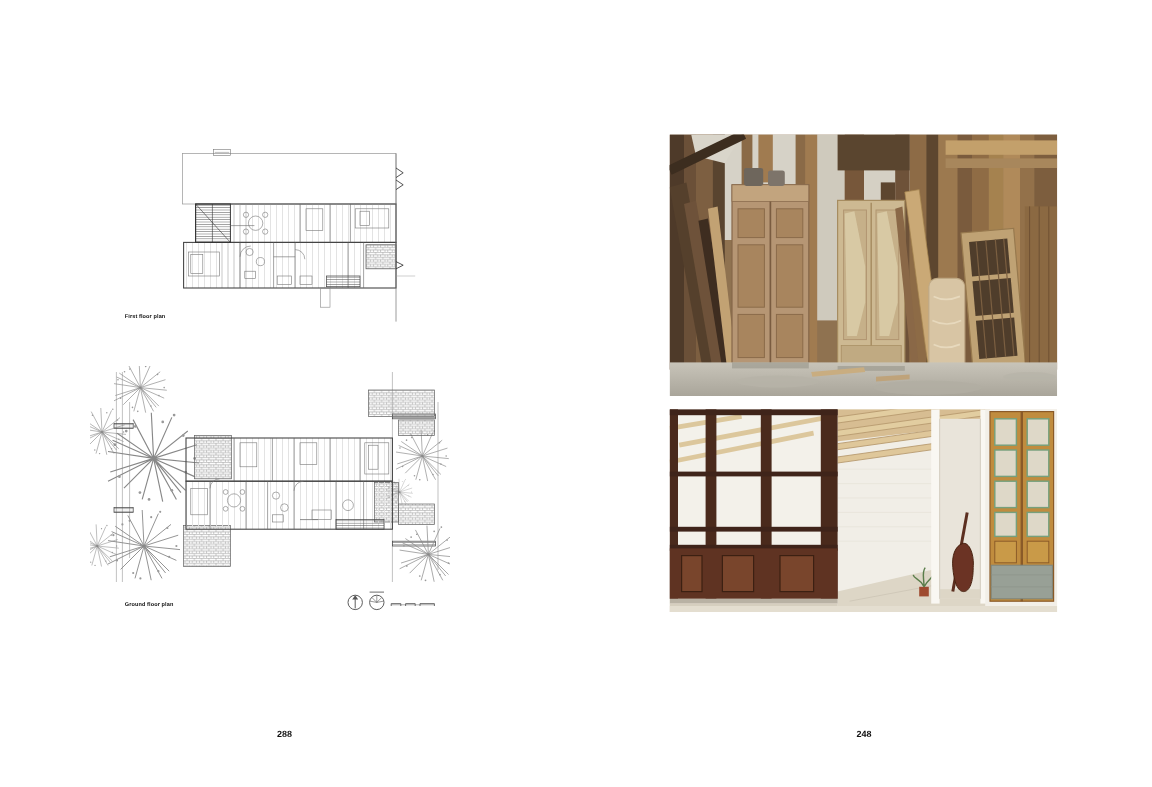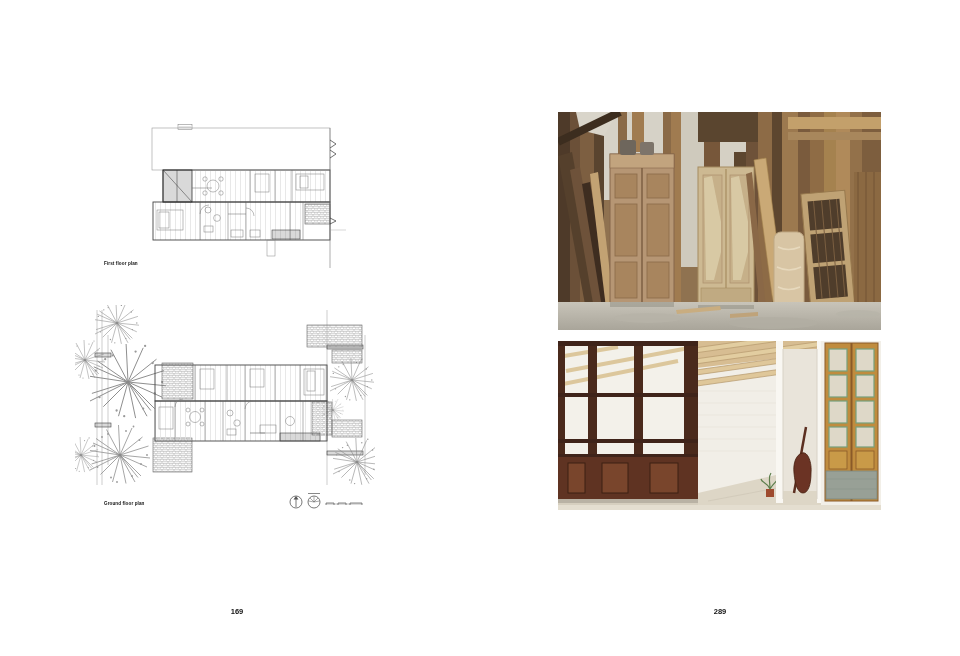--- a/index.html
+++ b/index.html
@@ -199,21 +199,21 @@
           <path d="M26 15V9.5 M26 15l4-4 M26 15l5.5-1 M26 15l-4-4 M26 15l-5.5-1" stroke-width="0.5"></path>
           <path d="M20 6.5h12" stroke="#888" stroke-width="1"></path>
         </g>
         <g stroke="#555" fill="none" stroke-width="0.7">
           <path d="M38 18v-2h8v2 M50 18v-2h8v2 M62 18v-2h12v2"></path>
           <path d="M38 17h36" stroke-width="0.4"></path>
         </g>
       </svg>
     </div>
 
-    <span class="page-num" style="left:215px;">169</span>
+    <span class="page-num" style="left:215px;">288</span>
   </div>
 
   <div class="page page-right">
 
     <div class="photo" style="left:78px;top:112px;">
       <svg width="323" height="218" viewBox="0 0 323 218">
         <defs>
           <linearGradient id="floorG" x1="0" y1="0" x2="0" y2="1">
             <stop offset="0" stop-color="#c8c4b9"></stop>
               <stop offset="1" stop-color="#a9a59a"></stop>
@@ -423,16 +423,16 @@
             <rect x="271" y="110" width="18" height="18"></rect>
               <rect x="298" y="110" width="18" height="18"></rect>
           </g>
           <rect x="268" y="130" width="51" height="28" fill="#98a096" stroke="#7c857c" stroke-width="0.8"></rect>
           <path d="M268 138h51 M268 148h51" stroke="#8b948a" stroke-width="0.6"></path>
         </g>
         <rect x="0" y="164" width="323" height="5" fill="#e4ded0"></rect>
       </svg>
     </div>
 
-    <span class="page-num" style="left:218px;">289</span>
+    <span class="page-num" style="left:218px;">248</span>
   </div>
 
 </div>
 
 </body></html>

